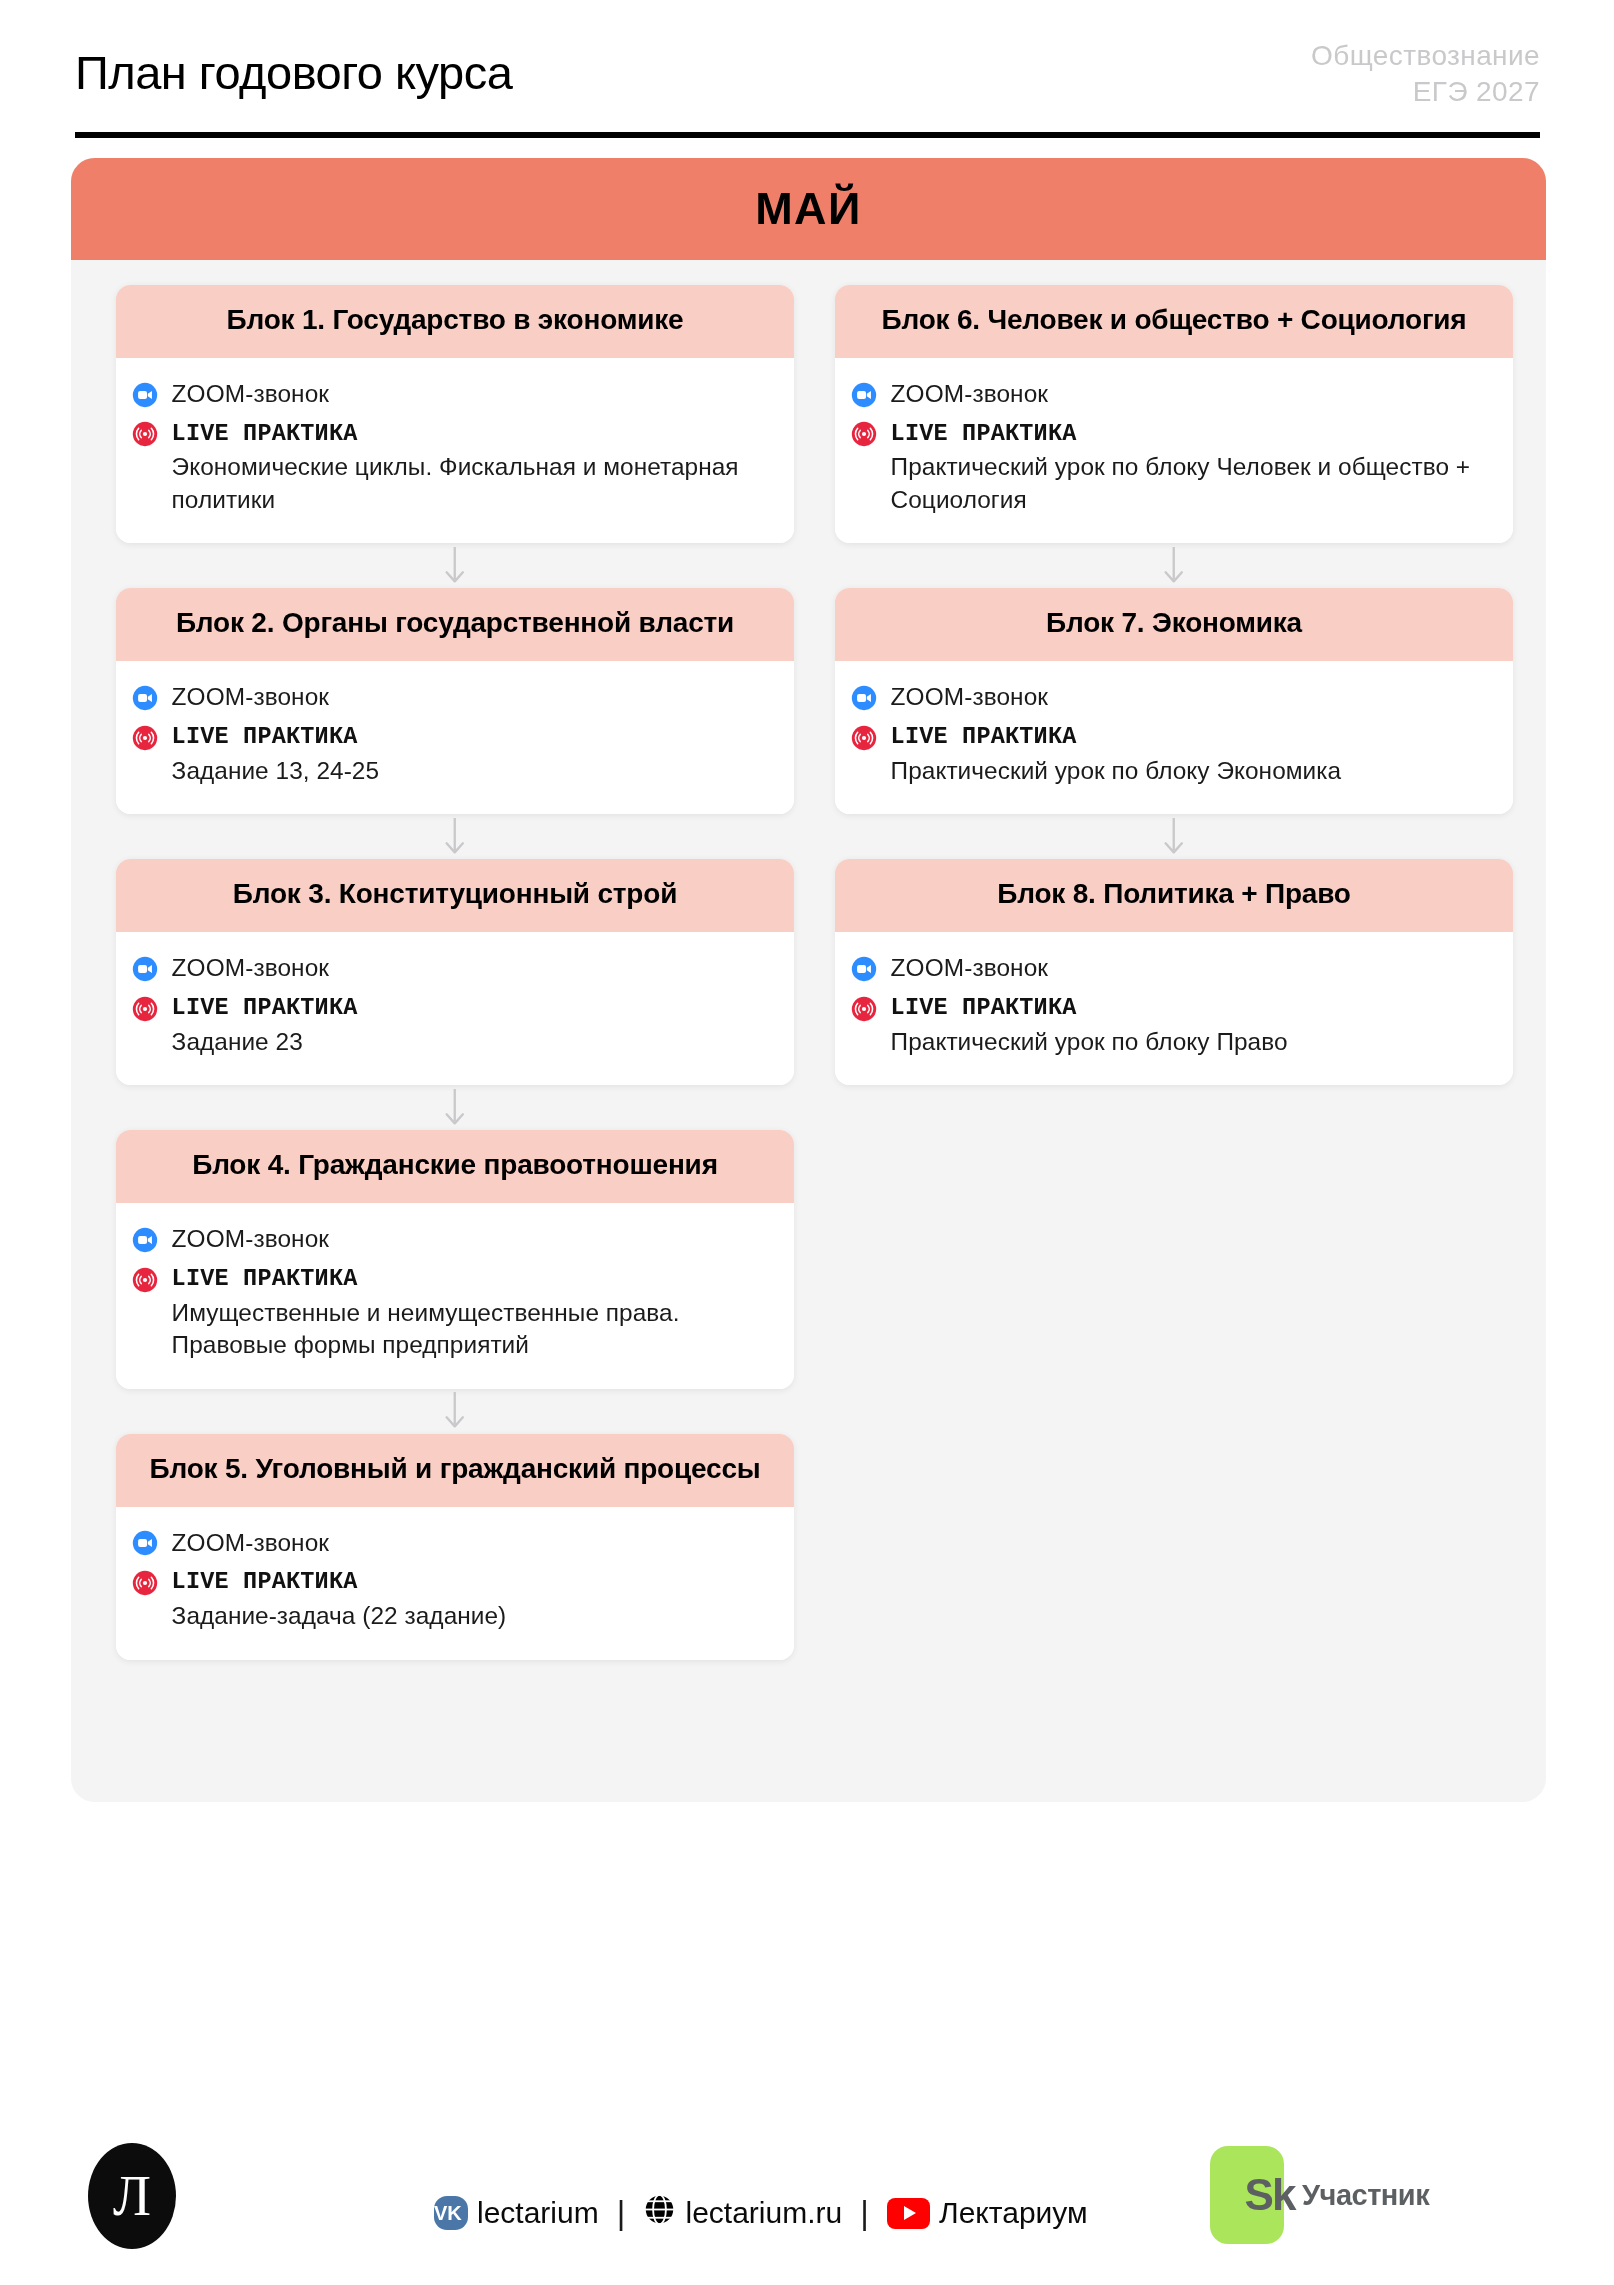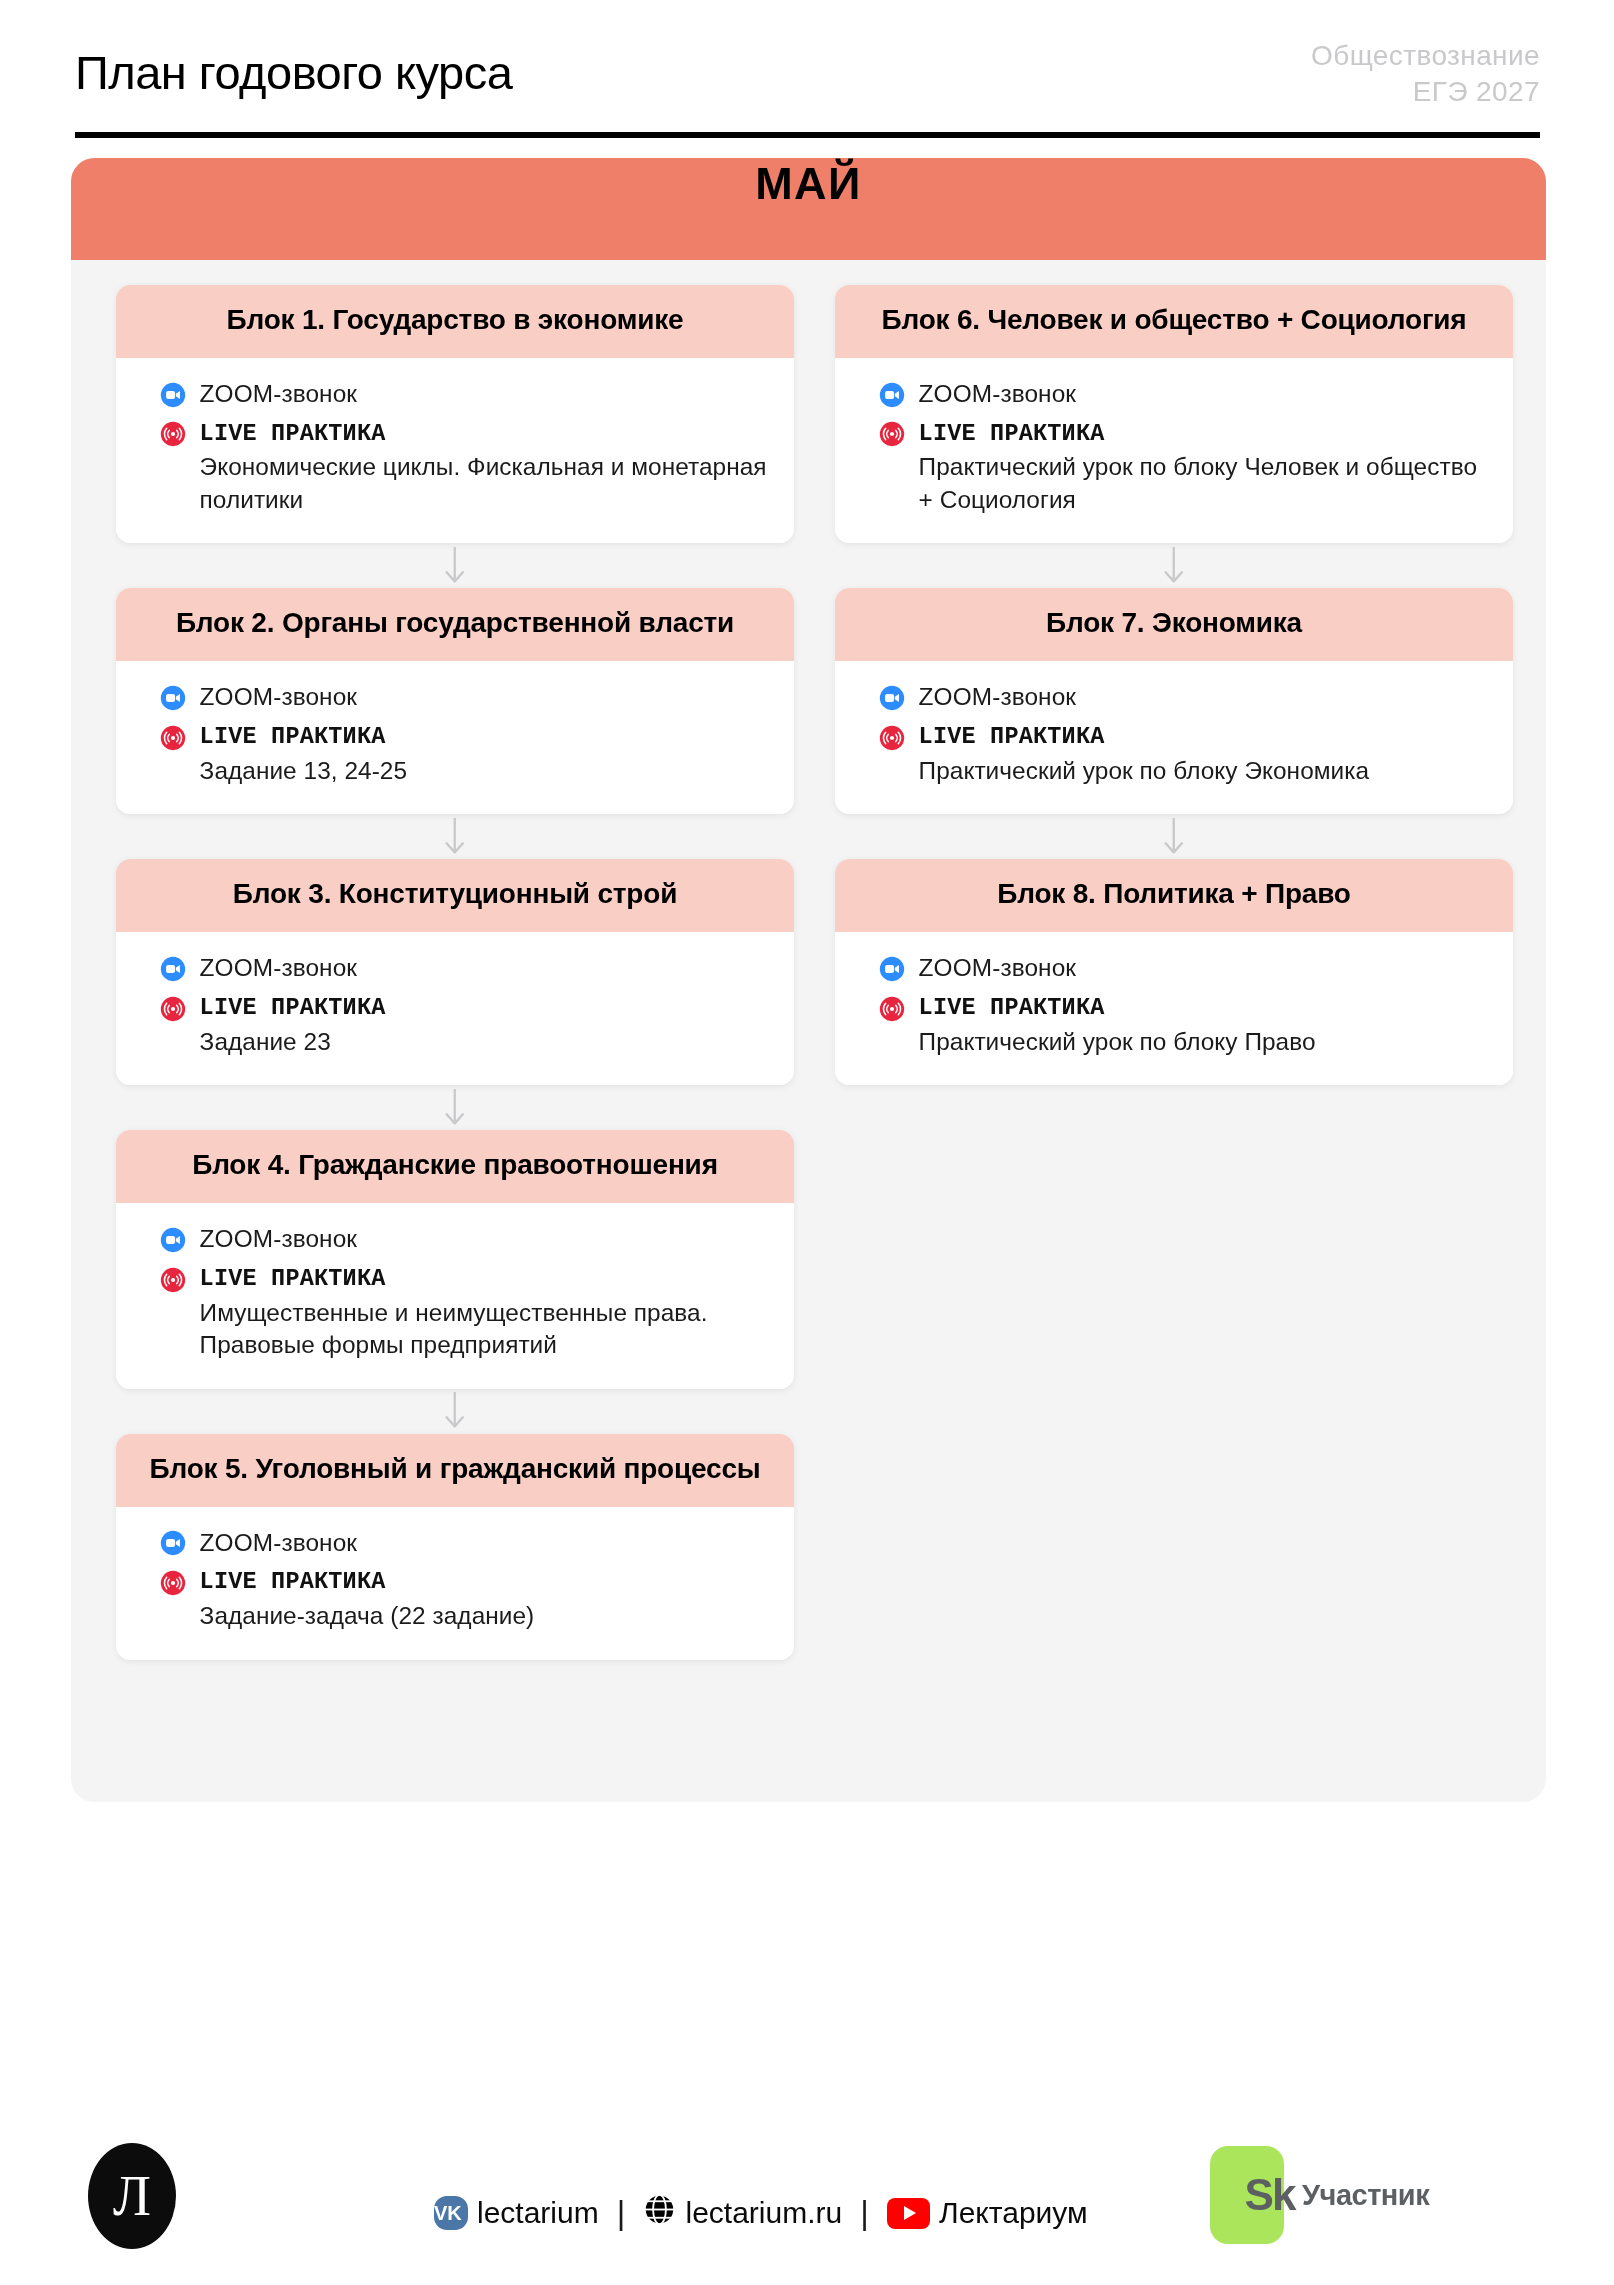--- a/index.html
+++ b/index.html
@@ -67,20 +67,21 @@
   }
   .month-banner {
     position: absolute;
     left: 0;
     top: 0;
     width: 100%;
     height: 102px;
     background: #ef7f68;
     border-radius: 23.5px 23.5px 0 0;
     display: flex;
+    align-items: center;
     justify-content: center;
   }
   .month-banner .month-label {
     font-size: 45px;
     font-weight: 700;
     color: #000000;
     letter-spacing: 1.4px;
   }
 
   .columns {
@@ -109,21 +110,21 @@
   }
   .card-head-title {
     font-size: 28px;
     font-weight: 700;
     color: #000000;
     line-height: 1.32;
     letter-spacing: -0.2px;
   }
   .card-body {
     background: #ffffff;
-    padding: 20px 27px 27px 44px;
+    padding: 20px 27px 27px 16px;
   }
   .row {
     display: flex;
     align-items: flex-start;
     gap: 13.6px;
     margin-bottom: 8.1px;
   }
   .row:last-child { margin-bottom: 0; }
   .row-icon {
     flex: 0 0 auto;

